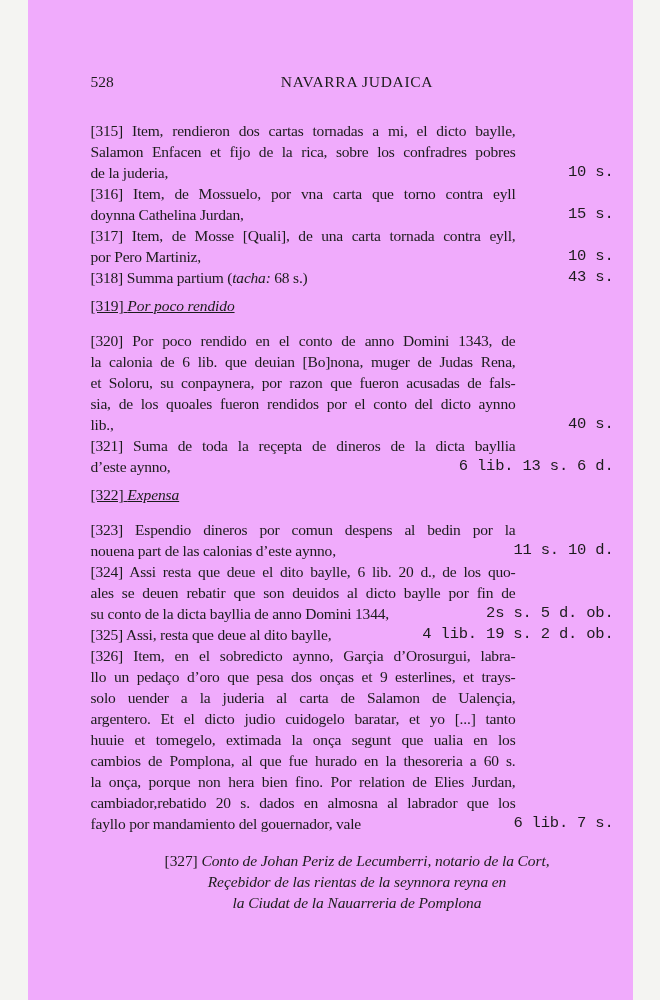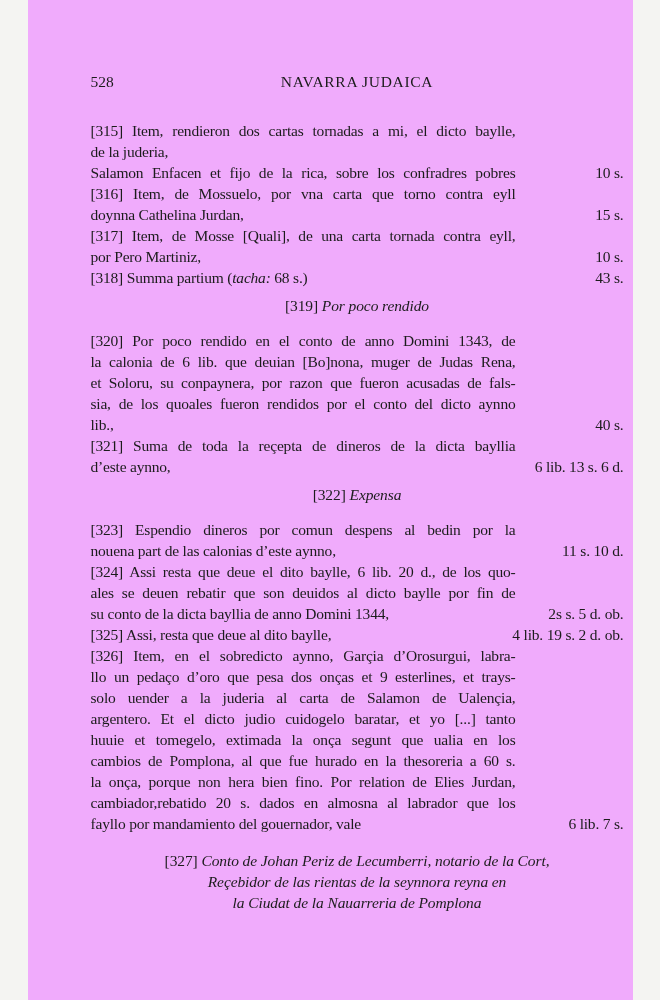--- a/index.html
+++ b/index.html
@@ -52,31 +52,33 @@
   .line {
     text-align: justify;
     text-align-last: justify;
     text-justify: inter-word;
   }
   .line.lastline {
     text-align-last: left;
   }
   .amount {
     position: absolute;
-    right: 0;
+    right: 10px;
     bottom: 0;
     white-space: nowrap;
+    font-family: Liberation Mono, monospace;
   }
   .heading {
     width: 533px;
-    text-align: center;
+    text-align: left;
     font-size: 15.5px;
     line-height: 21px;
     letter-spacing: -0.1px;
     margin: 7px 0 14px 0;
+    text-decoration: underline;
   }
   .heading i, .colophon {
     font-style: italic;
   }
   .colophon {
     width: 533px;
     text-align: center;
     font-size: 15.5px;
     line-height: 21px;
     letter-spacing: -0.1px;
@@ -91,22 +93,22 @@
 
 <div class="page">
   <div class="pagehead">
     <span class="pagenum">528</span>
     <div class="runtitle">NAVARRA JUDAICA</div>
   </div>
   <div class="entries">
       <div class="entry">
         <div class="lines">
           <div class="line">[315] Item, rendieron dos cartas tornadas a mi, el dicto baylle,</div>
+          <div class="line">Salamon Enfacen et fijo de la rica, sobre los confradres pobres</div>
           <div class="line lastline">de la juderia,</div>
-          <div class="line">Salamon Enfacen et fijo de la rica, sobre los confradres pobres</div>
         </div>
         <span class="amount">10 s.</span>
       </div>
       <div class="entry">
         <div class="lines">
           <div class="line">[316] Item, de Mossuelo, por vna carta que torno contra eyll</div>
           <div class="line lastline">doynna Cathelina Jurdan,</div>
         </div>
         <span class="amount">15 s.</span>
       </div>

